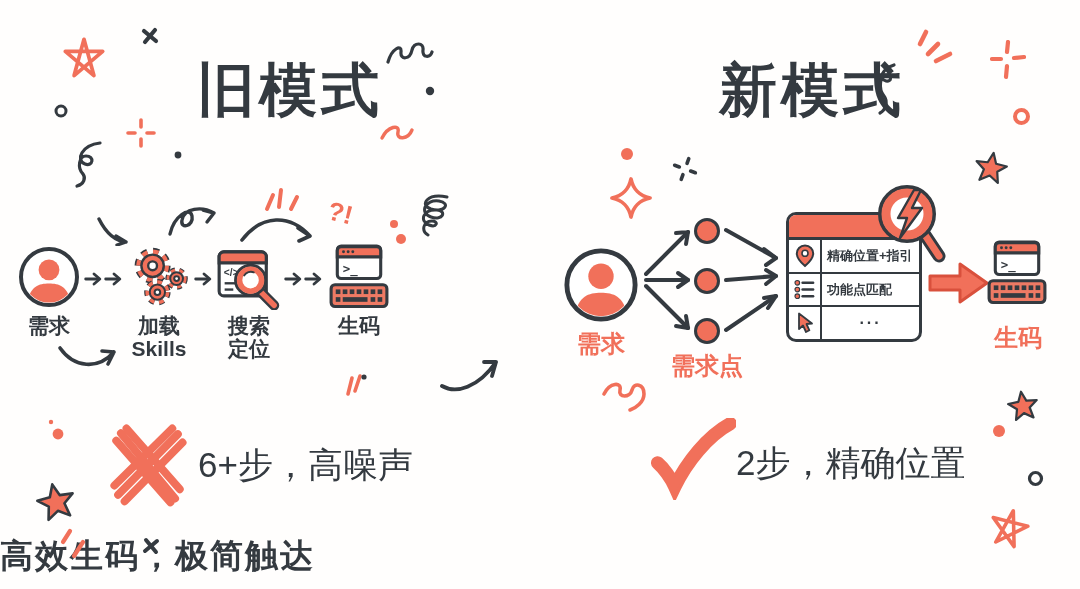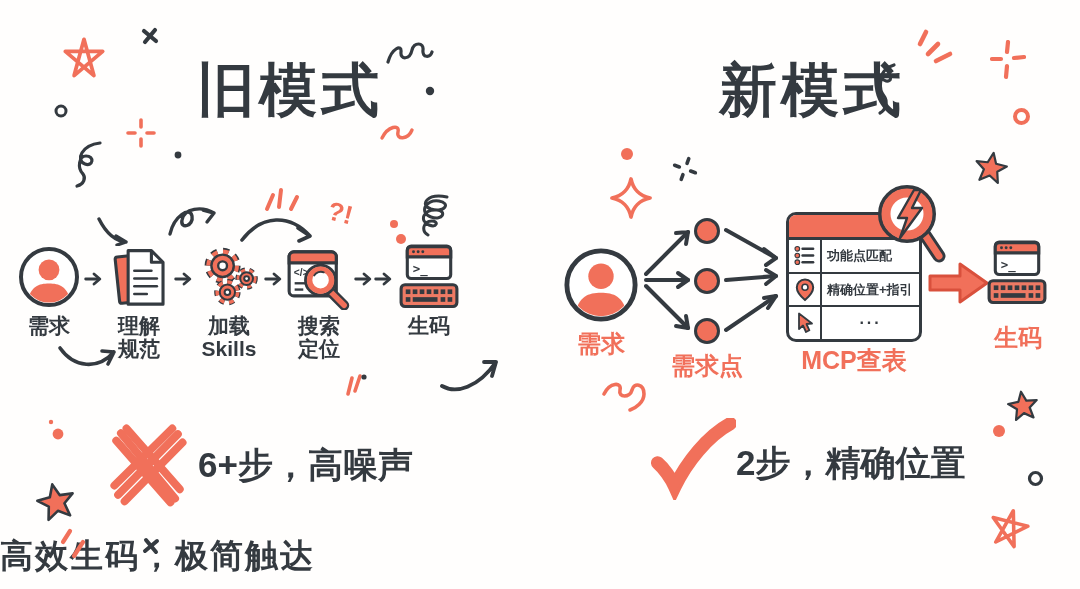--- a/index.html
+++ b/index.html
@@ -7,21 +7,21 @@
   body{font-family:"Liberation Sans","DejaVu Sans",sans-serif;background:#fff}
   .canvas{position:relative;width:1080px;height:589px;background:var(--bg);overflow:hidden}
   .abs{position:absolute}
   .title{font-size:58px;font-weight:900;color:var(--ink);text-align:center;letter-spacing:4px}
   .flow-old{position:absolute;left:14px;top:244px;width:524px;display:flex;align-items:flex-start}
   .step{width:70px;display:flex;flex-direction:column;align-items:center;flex:0 0 70px}
   .step .icon{height:66px;display:flex;align-items:center;justify-content:center}
   .step .lbl{margin-top:4px;font-size:21px;line-height:1.1;font-weight:800;color:var(--ink);text-align:center;white-space:nowrap}
   .flow-arrow{flex:0 0 20px;margin-top:26px}
   .lbl-coral{position:absolute;color:var(--coral);font-weight:900;font-size:24px;text-align:center}
-  .verdict-text{position:absolute;font-size:35px;font-weight:700;color:var(--ink);white-space:nowrap}
+  .verdict-text{position:absolute;font-size:35px;font-weight:400;color:var(--ink);white-space:nowrap}
   .footer{position:absolute;left:0;right:0;top:534px;font-size:33px;font-weight:900;color:var(--ink);letter-spacing:2px}
   .dot-need{position:absolute;width:26px;height:26px;border-radius:50%;background:var(--coral);border:3px solid var(--ink)}
   .mcp-table{position:absolute;left:786px;top:212px;width:136px;height:130px;background:#fff;border:3px solid var(--ink);border-radius:10px;display:flex;flex-direction:column;overflow:hidden}
   .mcp-header{height:25px;background:var(--coral);border-bottom:3px solid var(--ink)}
   .mcp-row{flex:1;display:flex;border-bottom:2.5px solid var(--ink)}
   .mcp-row:last-child{border-bottom:none}
   .mcp-icon{flex:0 0 33px;border-right:2.5px solid var(--ink);display:flex;align-items:center;justify-content:center}
   .mcp-cell{flex:1;display:flex;align-items:center;padding-left:5px;font-size:13px;font-weight:800;color:var(--ink);white-space:nowrap}
   .mcp-cell.center{justify-content:center;padding-left:0;font-size:16px;letter-spacing:2px}
   .surprise{position:absolute;left:328px;top:198px;color:var(--coral);font-size:26px;font-weight:900;transform:rotate(14deg)}
@@ -50,39 +50,20 @@
         </svg>
       </div>
       <div class="lbl"><span>需求</span></div>
     </div>
 
     <svg class="flow-arrow" width="20" height="18" viewBox="0 0 24 18">
       <path d="M2 9 H16" stroke="#343a40" stroke-width="3.4" stroke-linecap="round" fill="none"></path>
       <path d="M12 3 L19 9 L12 15" stroke="#343a40" stroke-width="3.4" stroke-linecap="round" stroke-linejoin="round" fill="none"></path>
     </svg>
 
-    <div class="step">
-      <div class="icon">
-        <svg width="62" height="64" viewBox="0 0 80 80">
-          <rect x="12" y="12" width="46" height="60" rx="3" fill="#f1705a" stroke="#343a40" stroke-width="4" transform="rotate(-6 35 42)"></rect>
-          <path d="M26 6 H56 L71 21 V75 H26 Z" fill="#fff" stroke="#343a40" stroke-width="4" stroke-linejoin="round"></path>
-          <path d="M56 6 V21 H71" fill="none" stroke="#343a40" stroke-width="4" stroke-linejoin="round"></path>
-          <g stroke="#343a40" stroke-width="3.4" stroke-linecap="round">
-            <line x1="34" y1="32" x2="56" y2="32"></line>
-              <line x1="34" y1="42" x2="63" y2="42"></line>
-            <line x1="34" y1="52" x2="63" y2="52"></line>
-              <line x1="34" y1="62" x2="50" y2="62"></line>
-          </g>
-        </svg>
-      </div>
-      <div class="lbl">
-        <span>理解</span><br>
-        <span>规范</span>
-      </div>
-    </div>
 
     <svg class="flow-arrow" width="20" height="18" viewBox="0 0 24 18">
       <path d="M2 9 H16" stroke="#343a40" stroke-width="3.4" stroke-linecap="round" fill="none"></path>
       <path d="M12 3 L19 9 L12 15" stroke="#343a40" stroke-width="3.4" stroke-linecap="round" stroke-linejoin="round" fill="none"></path>
     </svg>
 
     <div class="step">
       <div class="icon">
         <svg width="64" height="64" viewBox="0 0 80 80">
           <g>
@@ -227,62 +208,61 @@
         <path d="M52 62 L42 56 M52 62 L42 70"></path>
       <path d="M2 116 L52 82"></path>
         <path d="M52 82 L40 84 M52 82 L44 94"></path>
     </g>
   </svg>
 
   <div class="mcp-table">
     <div class="mcp-header"></div>
     <div class="mcp-row">
       <div class="mcp-icon">
+        <svg width="22" height="24" viewBox="0 0 22 24">
+          <path d="M11 1.5 C6 1.5 2.8 5.5 2.8 9.5 C2.8 15 11 22 11 22 C11 22 19.2 15 19.2 9.5 C19.2 5.5 16 1.5 11 1.5 Z" fill="#f1705a" stroke="#343a40" stroke-width="2"></path>
+          <circle cx="11" cy="9.3" r="3" fill="#fff" stroke="#343a40" stroke-width="1.6"></circle>
+        </svg>
+      </div>
+      <div class="mcp-cell">精确位置+指引</div>
+    </div>
+    <div class="mcp-row">
+      <div class="mcp-icon">
         <svg width="23" height="23" viewBox="0 0 24 24">
           <g fill="#f1705a" stroke="#343a40" stroke-width="1.2">
             <circle cx="4.5" cy="5" r="2.4"></circle>
               <circle cx="4.5" cy="12" r="2.4"></circle>
               <circle cx="4.5" cy="19" r="2.4"></circle>
           </g>
           <g stroke="#343a40" stroke-width="2.6" stroke-linecap="round">
             <line x1="10" y1="5" x2="21" y2="5"></line>
               <line x1="10" y1="12" x2="21" y2="12"></line>
               <line x1="10" y1="19" x2="21" y2="19"></line>
           </g>
         </svg>
       </div>
       <div class="mcp-cell">功能点匹配</div>
-    </div>
-    <div class="mcp-row">
-      <div class="mcp-icon">
-        <svg width="22" height="24" viewBox="0 0 22 24">
-          <path d="M11 1.5 C6 1.5 2.8 5.5 2.8 9.5 C2.8 15 11 22 11 22 C11 22 19.2 15 19.2 9.5 C19.2 5.5 16 1.5 11 1.5 Z" fill="#f1705a" stroke="#343a40" stroke-width="2"></path>
-          <circle cx="11" cy="9.3" r="3" fill="#fff" stroke="#343a40" stroke-width="1.6"></circle>
-        </svg>
-      </div>
-      <div class="mcp-cell">精确位置+指引</div>
     </div>
     <div class="mcp-row">
       <div class="mcp-icon">
         <svg width="20" height="22" viewBox="0 0 20 22">
           <path d="M4 1.5 L4 17 L8 13.5 L11 20 L14.4 18.3 L11.5 12 L17 11.5 Z" fill="#f1705a" stroke="#343a40" stroke-width="1.8" stroke-linejoin="round"></path>
         </svg>
       </div>
       <div class="mcp-cell center">···</div>
     </div>
   </div>
 
   <svg class="abs" style="left:872px;top:180px" width="76" height="88" viewBox="0 0 76 88">
     <line x1="53" y1="55" x2="67" y2="76" stroke="#343a40" stroke-width="13" stroke-linecap="round"></line>
     <line x1="53" y1="55" x2="67" y2="76" stroke="#f1705a" stroke-width="7" stroke-linecap="round"></line>
     <circle cx="35" cy="34" r="27" fill="#fff" stroke="#343a40" stroke-width="4"></circle>
     <circle cx="35" cy="34" r="21" fill="none" stroke="#f1705a" stroke-width="9"></circle>
     <path d="M42 10 L26 38 H35 L28 58 L50 28 H40 L49 10 Z" fill="#f1705a" stroke="#343a40" stroke-width="2.4" stroke-linejoin="round"></path>
   </svg>
-  <div class="lbl-coral" style="left:788px;top:344px;width:132px;font-size:25px">MCP查表</div>
 
   <svg class="abs" style="left:928px;top:260px" width="62" height="46" viewBox="0 0 62 46">
     <polygon points="2,16 32,16 32,4 59,23 32,42 32,30 2,30" fill="#f1705a" stroke="#d9503c" stroke-width="3" stroke-linejoin="round"></polygon>
   </svg>
 
   <div class="abs" style="left:986px;top:240px">
     <svg width="62" height="66" viewBox="0 0 80 84">
       <rect x="12" y="2" width="56" height="42" rx="5" fill="#fff" stroke="#343a40" stroke-width="4"></rect>
       <path d="M12 8 a5 5 0 0 1 5-5 h46 a5 5 0 0 1 5 5 v8 H12 Z" fill="#f1705a" stroke="#343a40" stroke-width="4"></path>
       <circle cx="20" cy="9.5" r="1.9" fill="#343a40"></circle>

